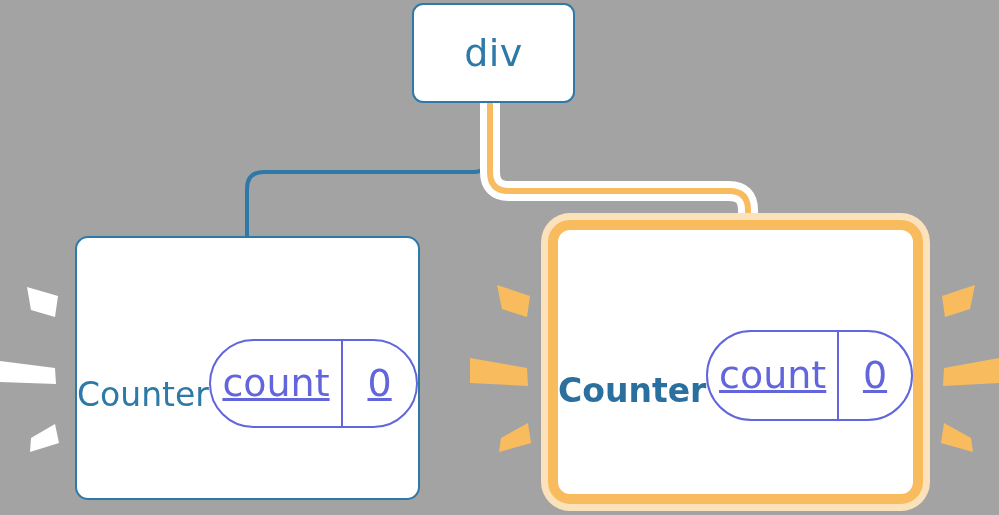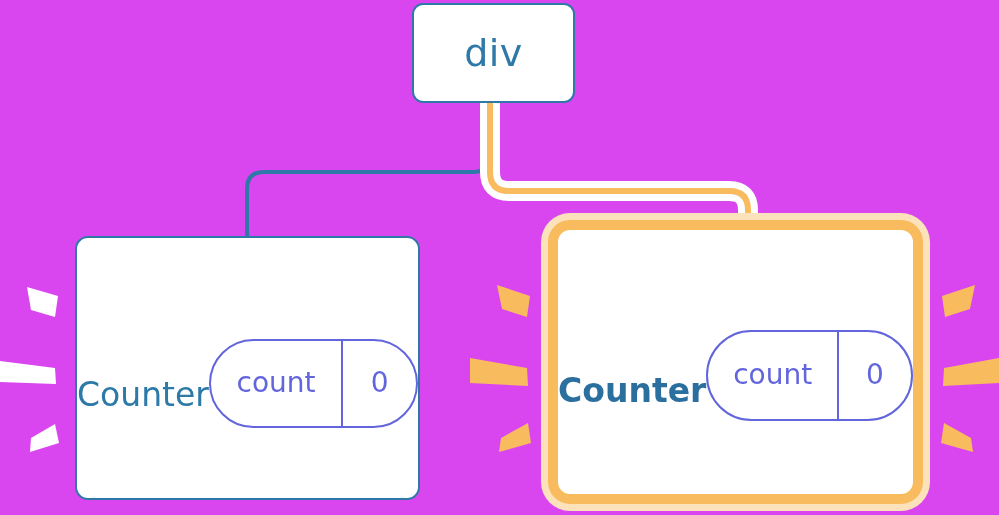--- a/index.html
+++ b/index.html
@@ -10,21 +10,21 @@
   body {
     width: 999px;
     height: 515px;
     overflow: hidden;
     font-family: "DejaVu Sans", "Liberation Sans", sans-serif;
   }
   #canvas {
     position: relative;
     width: 999px;
     height: 515px;
-    background: #d946ef;
+    background: #a3a3a3;
   }
   #wires {
     position: absolute;
     left: 0;
     top: 0;
     width: 999px;
     height: 515px;
   }
   #sparkles {
     position: absolute;
@@ -120,23 +120,24 @@
     margin-top: 26px;
     width: 272px;
     height: 91px;
   }
   .pill-key,
   .pill-val {
     display: flex;
     align-items: center;
     justify-content: center;
     color: #6265dc;
-    font-size: 28px;
+    font-size: 38px;
     line-height: 1;
     box-sizing: border-box;
+    text-decoration: underline;
   }
   .pill-key {
     flex: 0 0 63.5%;
   }
   .pill-val {
     flex: 1 1 auto;
     border-left: 2px solid #6265dc;
   }
 
   

